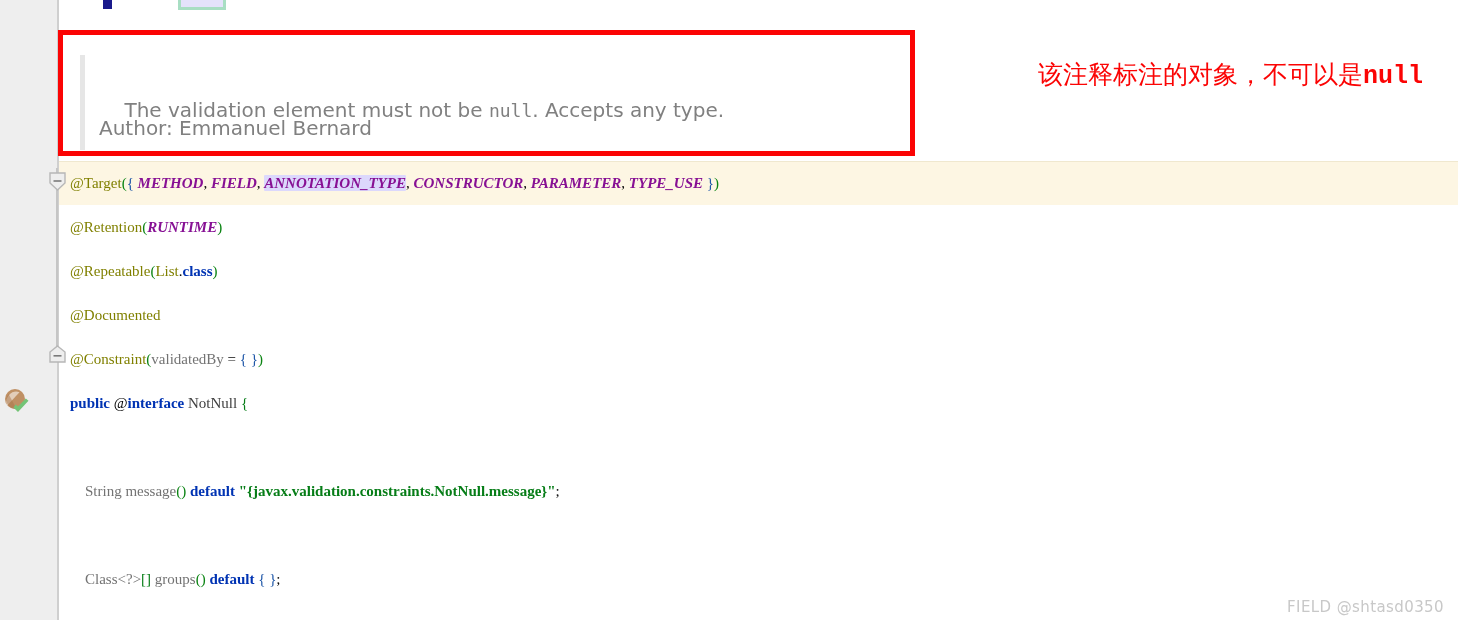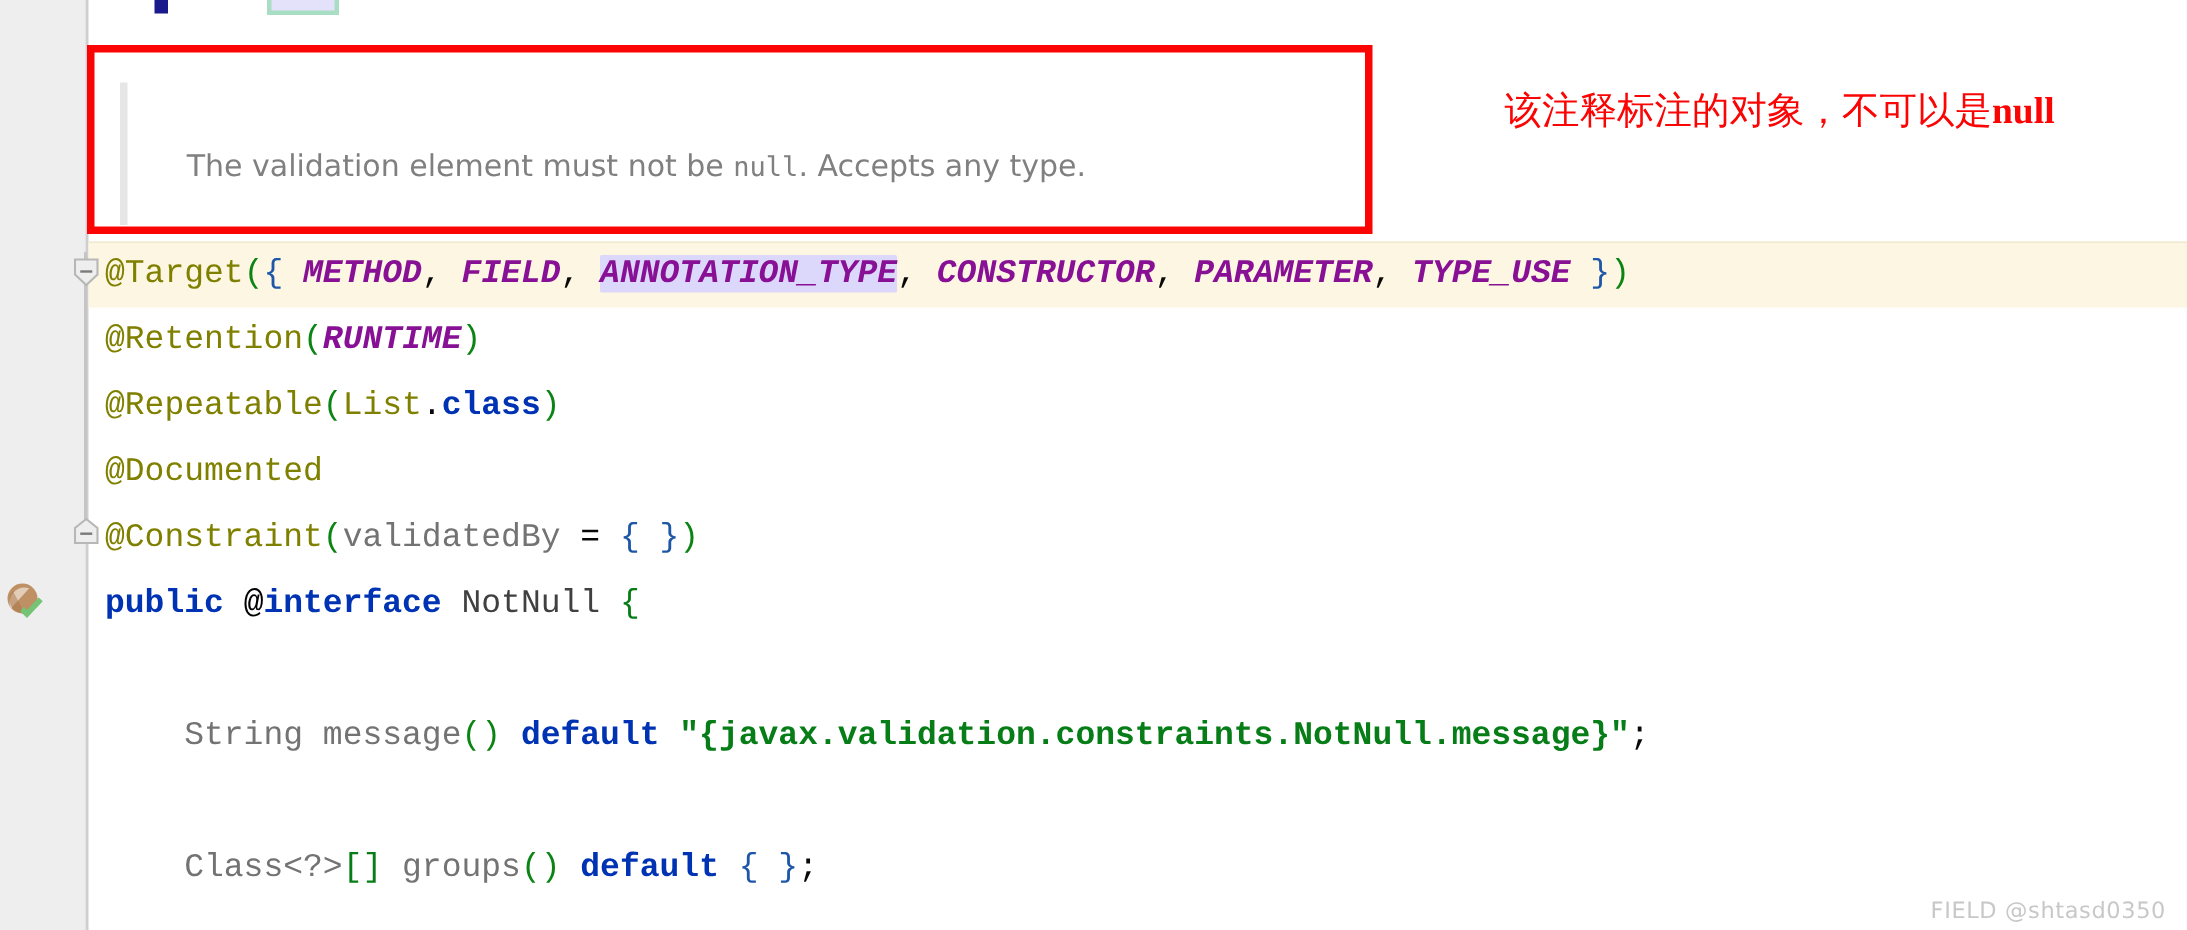--- a/index.html
+++ b/index.html
@@ -58,22 +58,22 @@
     width: 17px; height: 19px;
   }
   .fold-marker.m1 { top: 172px; }
   .fold-marker.m2 { top: 345px; }
 
   
   .code {
     position: absolute;
     left: 59px; top: 0;
     width: 1399px; height: 620px;
-    font-family: Liberation Mono, monospace;
-    font-size: 22px;
+    font-family: Liberation Serif, serif;
+    font-size: 15px;
     line-height: 44px;
     white-space: pre;
     color: #080808;
   }
   .line {
     position: absolute;
     left: 0;
     width: 1399px;
     height: 44px;
     padding-left: 11px;
@@ -156,21 +156,21 @@
   .doc-code {
     font-family: "DejaVu Sans Mono", monospace;
     font-size: 18px;
     color: #808080;
   }
 
   
   .cn-note {
     position: absolute;
     left: 978px; top: 29px;
-    font-family: Liberation Serif, serif;
+    font-family: Liberation Mono, monospace;
     font-size: 25px;
     color: #fb0404;
     white-space: pre;
   }
   .cn-note b { font-weight: bold; }
 
   
   .watermark {
     position: absolute;
     right: 14px; bottom: 4px;
@@ -221,20 +221,21 @@
   <div class="top-green-box"></div>
 
   <div class="code"><div class="line" style="top: 161px;"><span class="t-ann">@Target</span><span class="t-paren">(</span><span class="t-brace">{ </span><span class="t-const">METHOD</span><span class="t-punct">, </span><span class="t-const">FIELD</span><span class="t-punct">, </span><span class="t-const hl-token">ANNOTATION_TYPE</span><span class="t-punct">, </span><span class="t-const">CONSTRUCTOR</span><span class="t-punct">, </span><span class="t-const">PARAMETER</span><span class="t-punct">, </span><span class="t-const">TYPE_USE</span><span class="t-brace"> }</span><span class="t-paren">)</span></div><div class="line" style="top: 205px;"><span class="t-ann">@Retention</span><span class="t-paren">(</span><span class="t-const">RUNTIME</span><span class="t-paren">)</span></div><div class="line" style="top: 249px;"><span class="t-ann">@Repeatable</span><span class="t-paren">(</span><span class="t-ann">List</span><span class="t-punct">.</span><span class="t-kw">class</span><span class="t-paren">)</span></div><div class="line" style="top: 293px;"><span class="t-ann">@Documented</span></div><div class="line" style="top: 337px;"><span class="t-ann">@Constraint</span><span class="t-paren">(</span><span class="t-plain">validatedBy</span><span class="t-punct"> = </span><span class="t-brace">{ }</span><span class="t-paren">)</span></div><div class="line" style="top: 381px;"><span class="t-kw">public</span><span class="t-punct"> </span><span class="t-at">@</span><span class="t-kw">interface</span><span class="t-punct"> </span><span class="t-typename">NotNull</span><span class="t-punct"> </span><span class="t-green">{</span></div><div class="line" style="top: 425px;"></div><div class="line" style="top: 469px;"><span class="t-plain">    String message</span><span class="t-paren">()</span><span class="t-punct"> </span><span class="t-kw">default</span><span class="t-punct"> </span><span class="t-str">"{javax.validation.constraints.NotNull.message}"</span><span class="t-punct">;</span></div><div class="line" style="top: 513px;"></div><div class="line" style="top: 557px;"><span class="t-plain">    Class</span><span class="t-plain">&lt;?&gt;</span><span class="t-green">[]</span><span class="t-plain"> groups</span><span class="t-paren">()</span><span class="t-punct"> </span><span class="t-kw">default</span><span class="t-punct"> </span><span class="t-brace">{ }</span><span class="t-punct">;</span></div></div>
 
   <div class="red-box"></div>
 
   <div class="doc-quote-bar"></div>
   <div class="doc-text doc-line1">
     <span>The validation element must not be </span><span class="doc-code">null</span><span>. Accepts any type.</span>
   </div>
+  <div class="doc-text doc-line2">Author: Emmanuel Bernard</div>
 
   <div class="cn-note">
     <span>该注释标注的对象，不可以是</span><b>null</b>
   </div>
 
   <div class="watermark">FIELD @shtasd0350</div>
 
 </div>
 
 </body></html>

